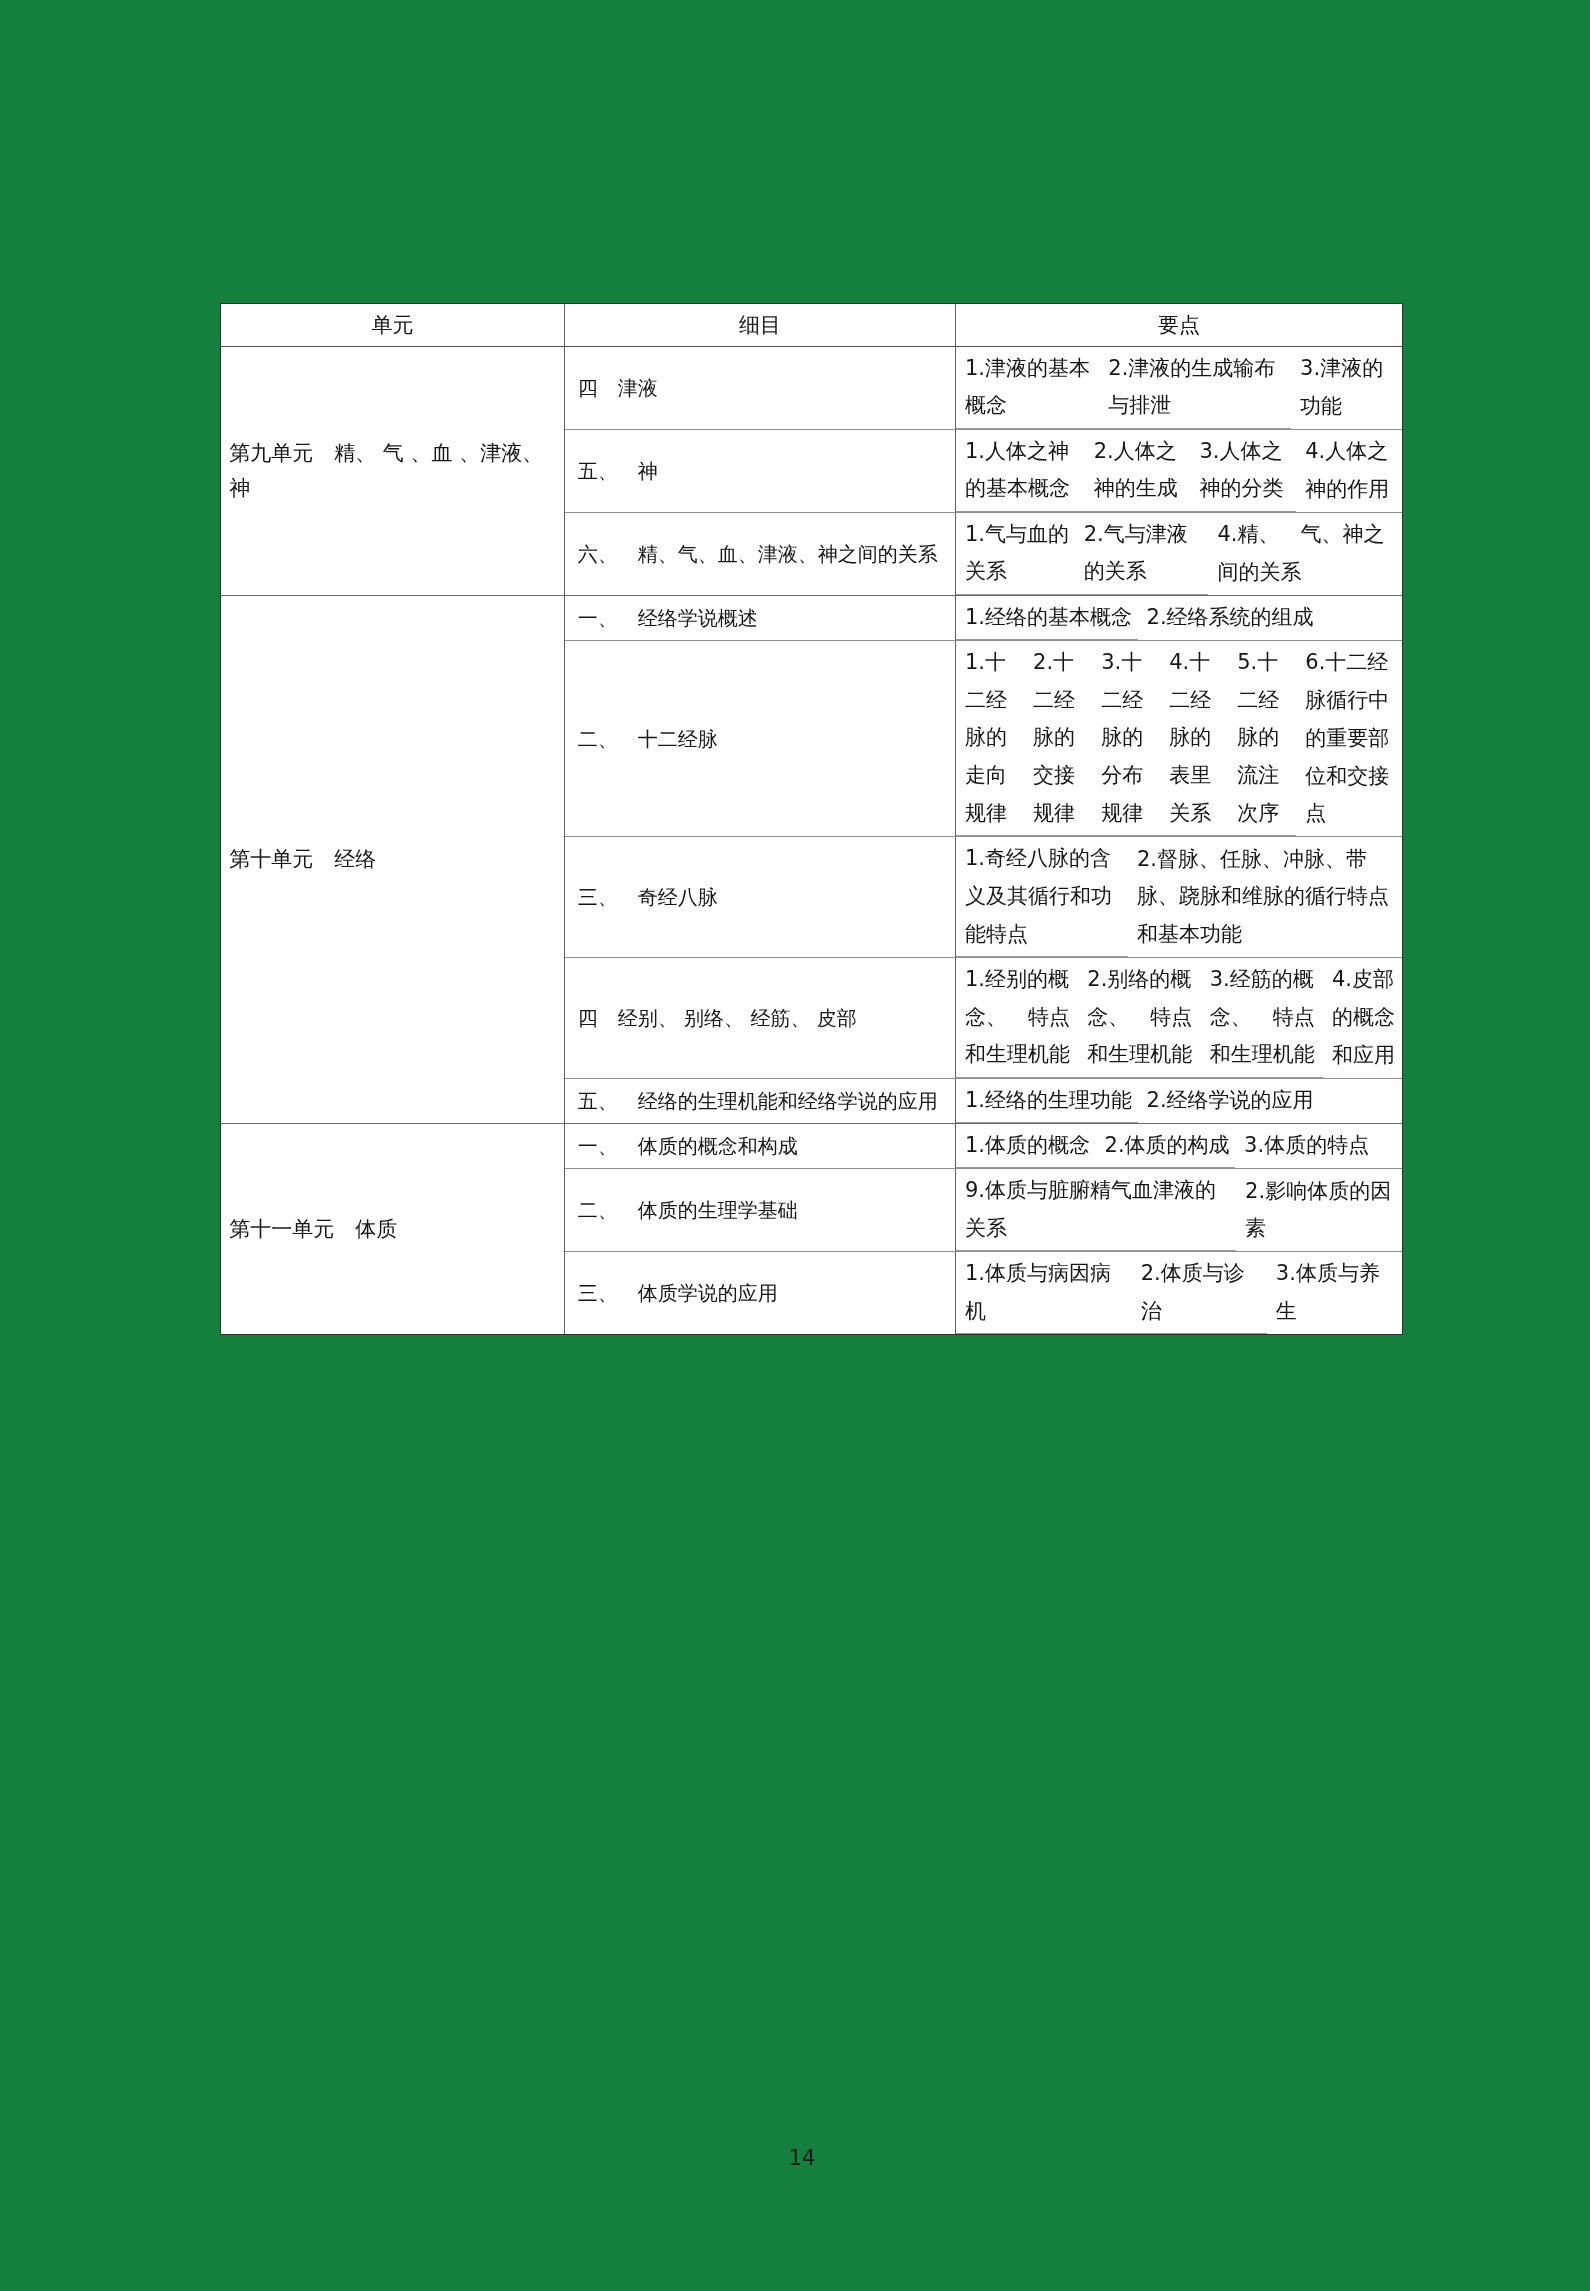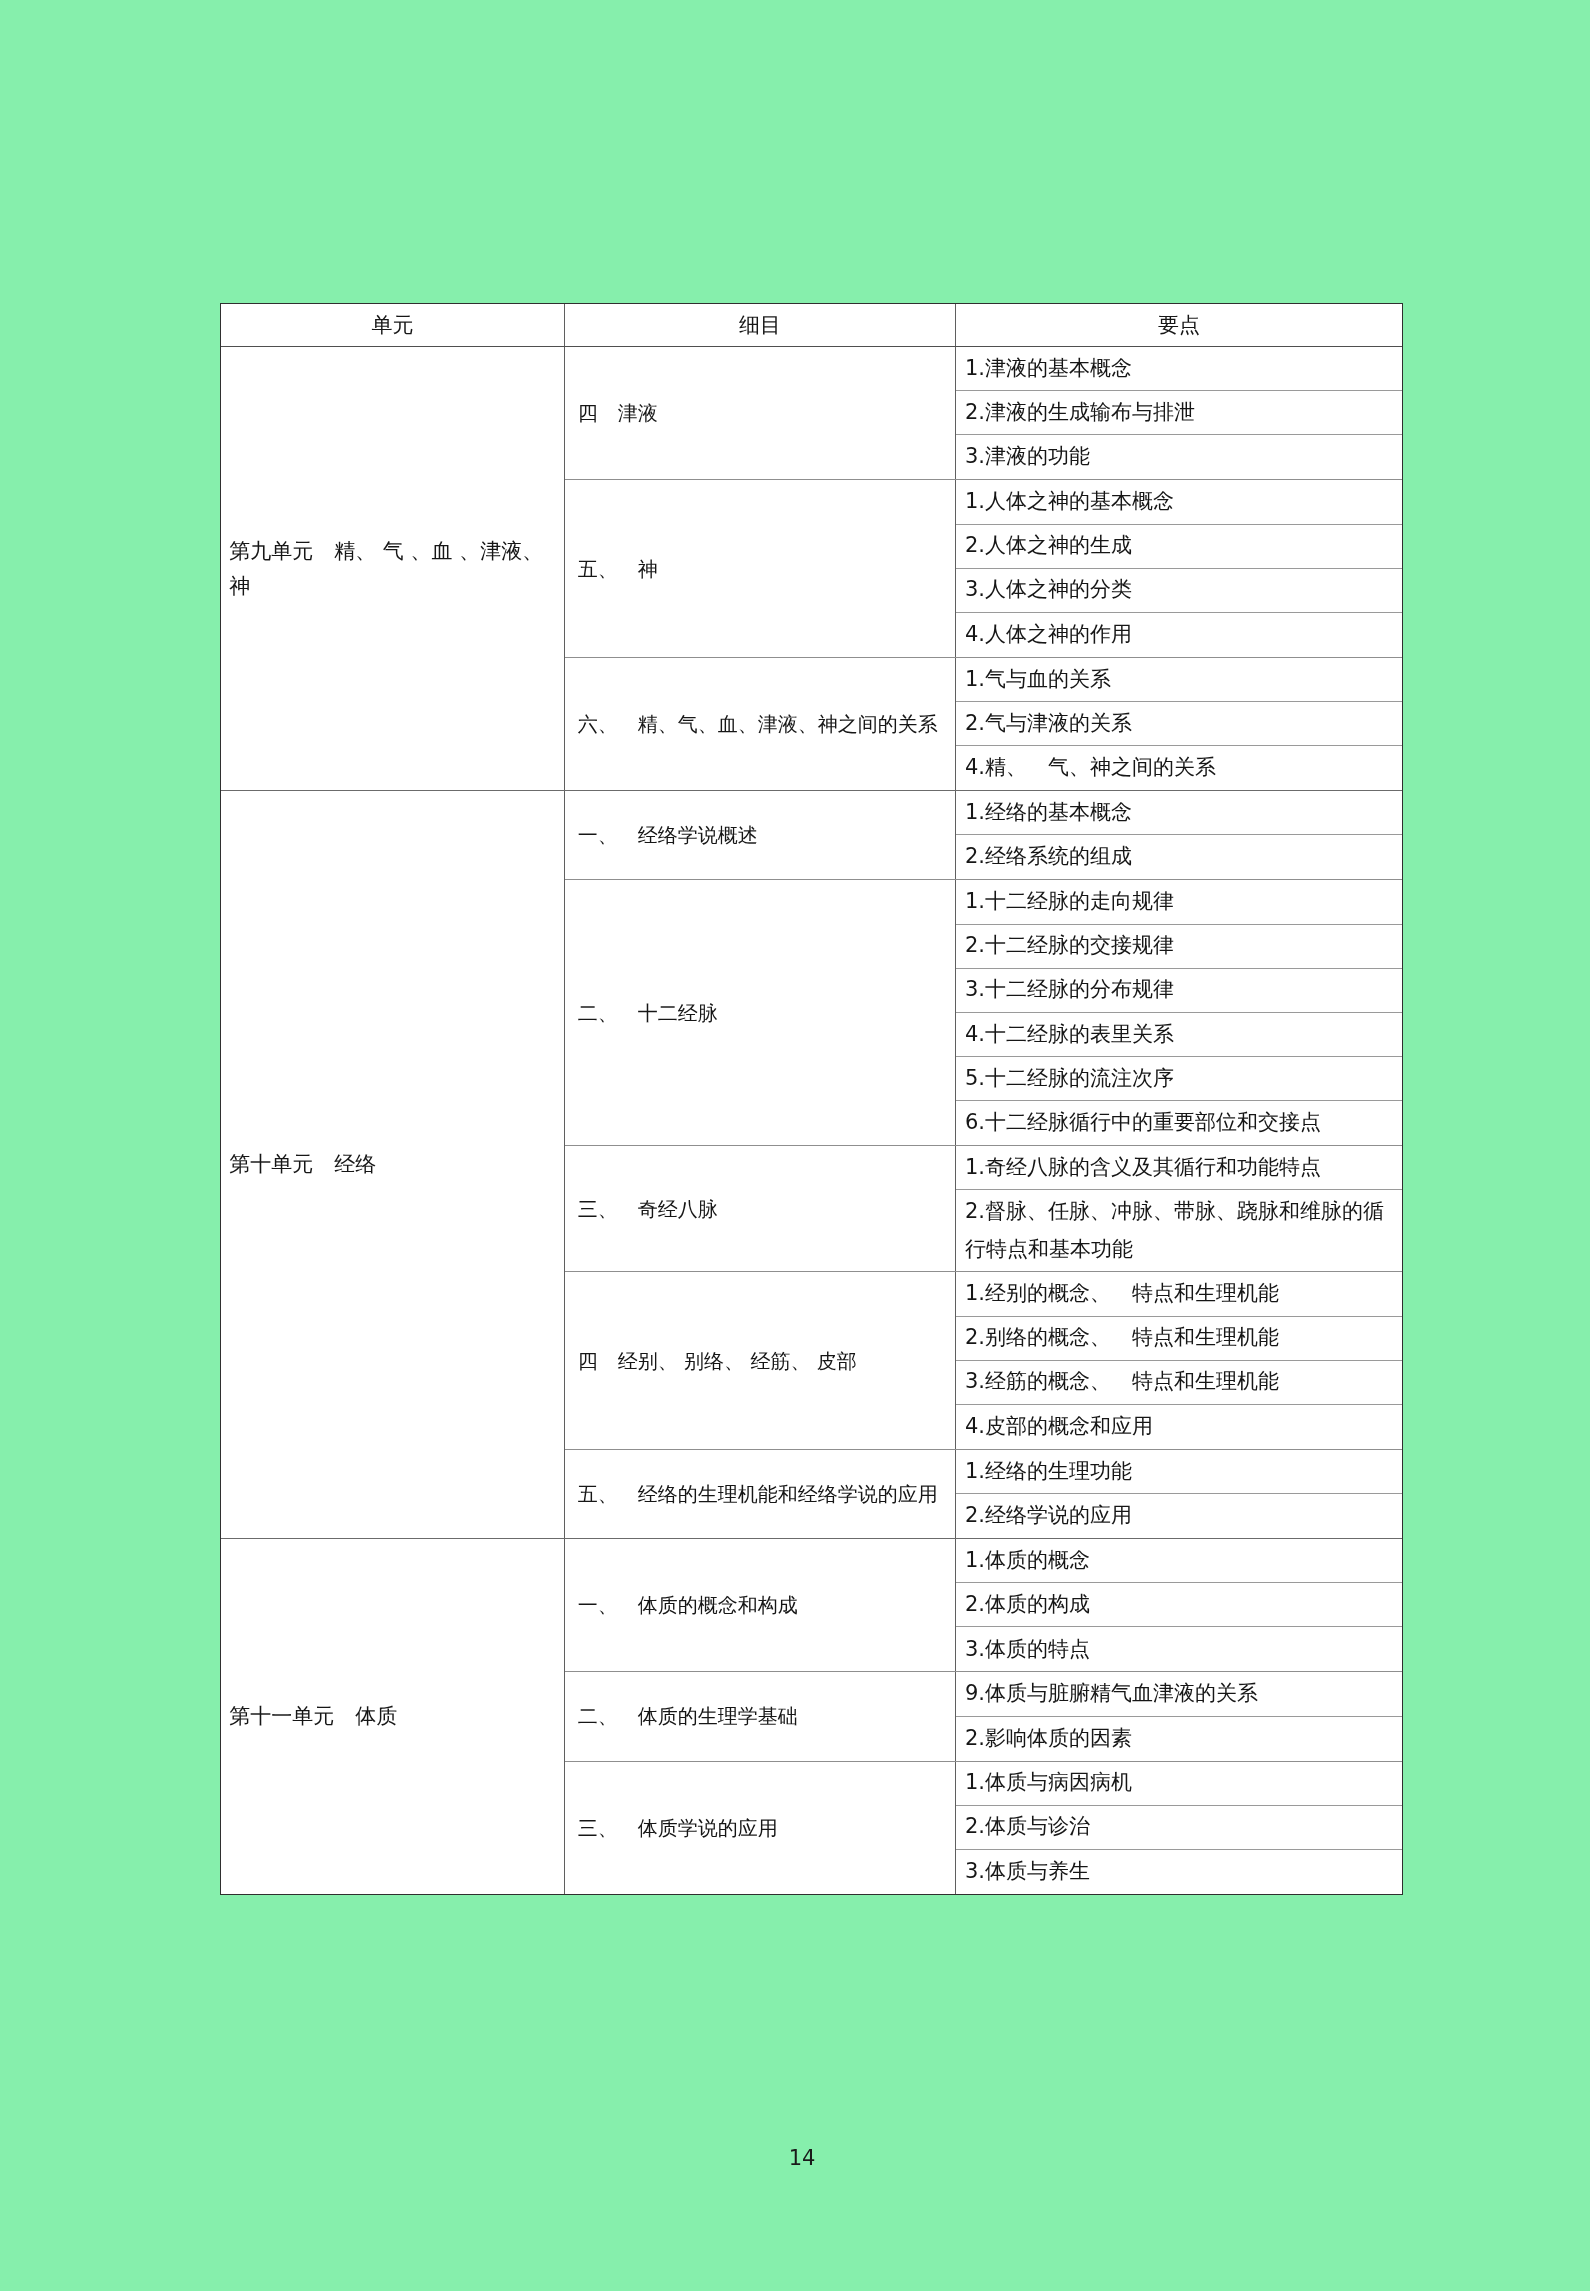--- a/index.html
+++ b/index.html
@@ -1,20 +1,20 @@
 <!DOCTYPE html>
 <html style="font-size:14.5px"><head>
 <meta charset="utf-8">
 <style>
   html,body { margin:0; padding:0; background:#e8e8e8; }
   .page {
     position:relative;
     width:1590px; height:2291px;
     margin:0 auto;
-    background:#86efac;
+    background:#15803d;
     font-family:"DejaVu Sans", sans-serif;
     color:#161616;
   }
   .tbl {
     position:absolute;
     left:220px; top:303px;
     width:1183px;
     box-sizing:border-box;
     border:1.8px solid #2f2f2f;
     background:#ffffff;
@@ -43,21 +43,21 @@
   .section-row { display:flex; border-bottom:1.8px solid #8f8f8f; }
   .section-row:last-child { border-bottom:none; }
   .section-label {
     box-sizing:border-box;
     width:391px;
     border-right:1.8px solid #5f5f5f;
     display:flex; align-items:center;
     padding:3.6px 3.6px 3.6px 12.7px;
     font-size:20px; line-height:1.6;
   }
-  .points { flex:1; display:flex; flex-direction:column; }
+  .points { flex:1; display:flex; }
   .point {
     box-sizing:border-box;
     min-height:44px;
     border-bottom:1.8px solid #9a9a9a;
     display:flex; align-items:center;
     padding:2.7px 5.5px 2.7px 9px;
     font-size:21px; line-height:1.8;
   }
   .point:last-child { border-bottom:none; }
   .page-number {

